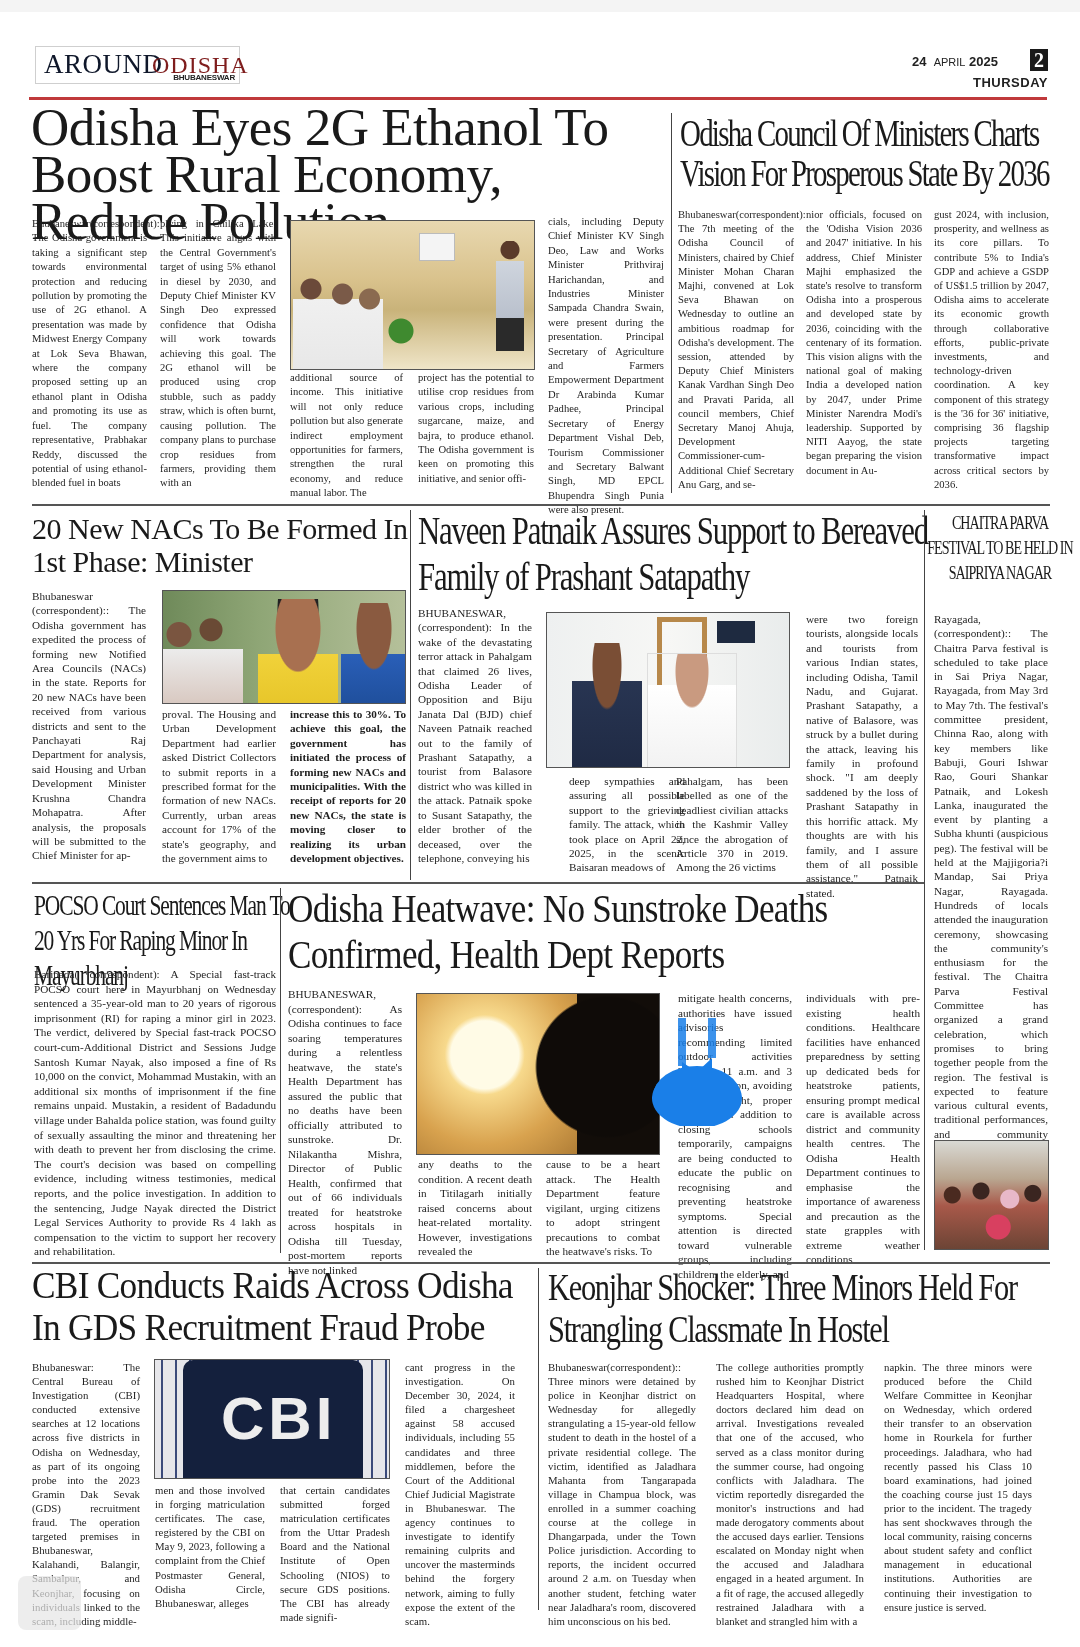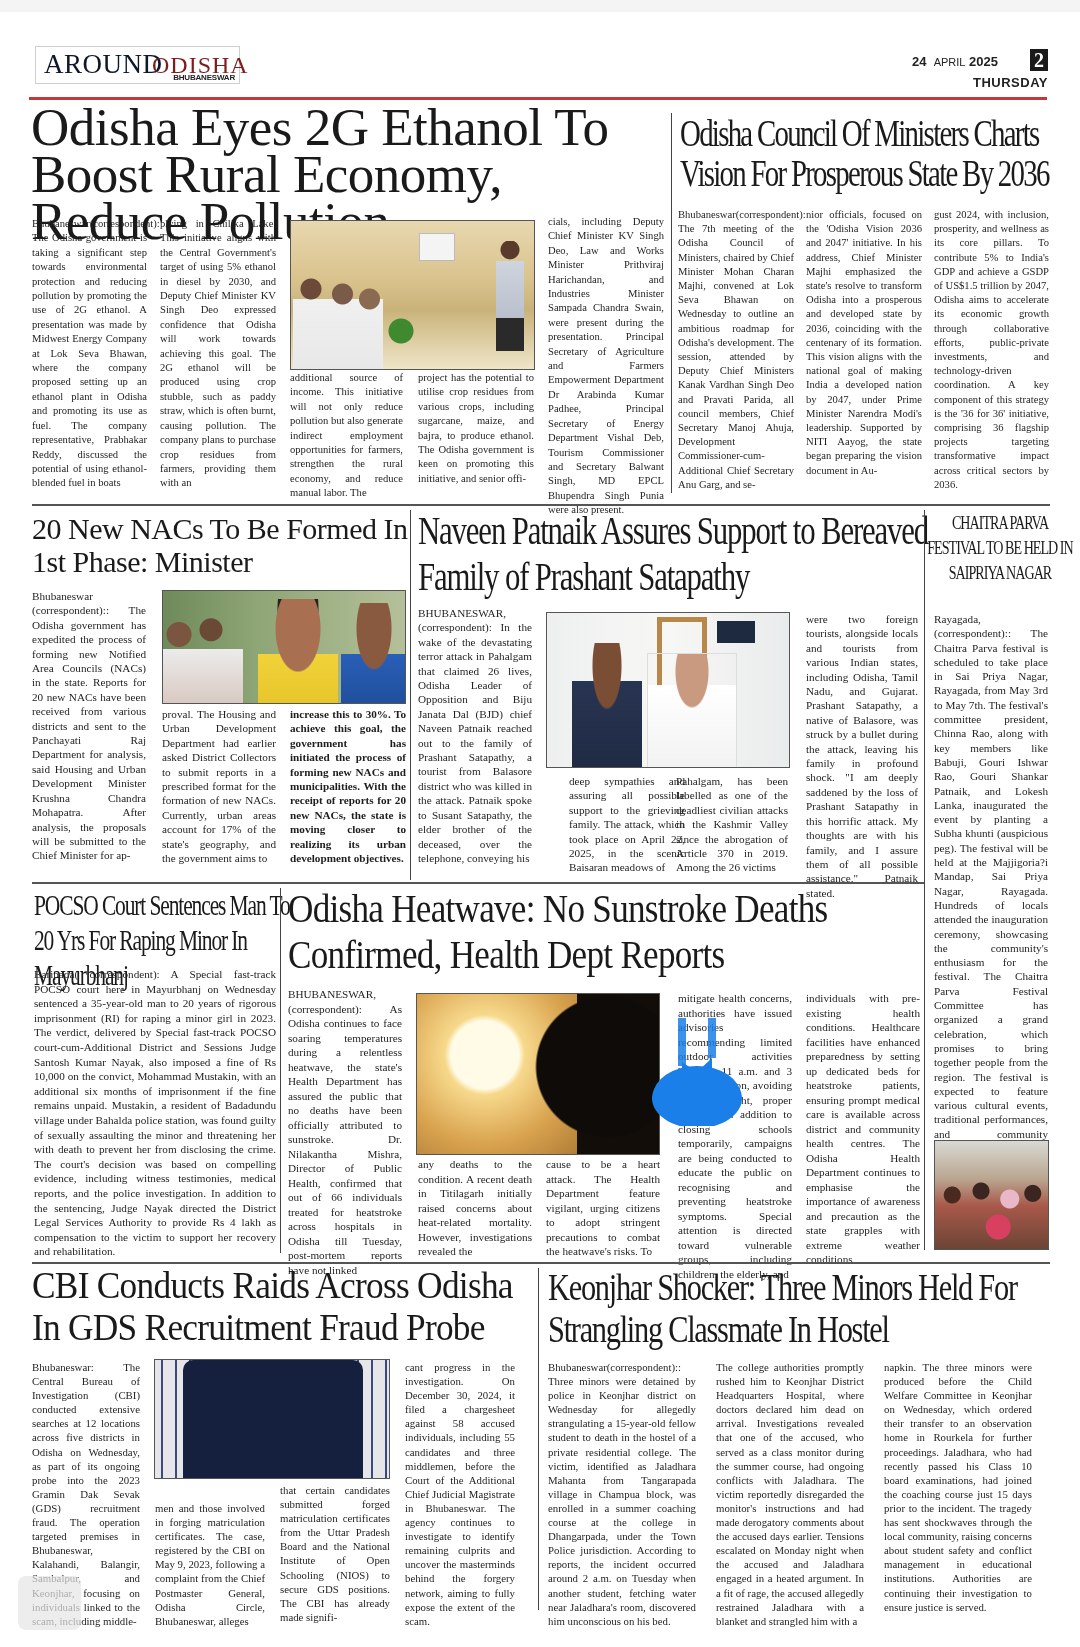--- a/index.html
+++ b/index.html
@@ -138,22 +138,23 @@
 </div>
 
 <div class="rule" style="left:32px; top:1262px; width:1018px;"></div>
 
 <div class="headline" style="left:32px; top:1264px; width:520px; font-size:38px; line-height:42px; letter-spacing:-0.8px; transform:scaleX(0.93); transform-origin:left top;">
   <span>CBI Conducts Raids Across Odisha In GDS Recruitment Fraud Probe</span>
 </div>
 <div class="col" style="left:32px; top:1360px; width:108px; font-size:10.8px; line-height:14.1px;">Bhubaneswar: The Central Bureau of Investigation (CBI) conducted extensive searches at 12 locations across five districts in Odisha on Wednesday, as part of its ongoing probe into the 2023 Gramin Dak Sevak (GDS) recruitment fraud. The operation targeted premises in Bhubaneswar, Kalahandi, Balangir, Sambalpur, and Keonjhar, focusing on individuals linked to the scam, including middle-</div>
 <div class="photo" style="left:154px; top:1359px; width:236px; height:120px; background: repeating-linear-gradient(90deg,#e6e6ea 0 6px,#3b4a7a 6px 8px,#e6e6ea 8px 14px);">
   <div style="position:absolute;left:28px;top:0;width:180px;height:120px;background:#14203d;border-radius:10px 10px 0 0;"></div>
+  <div style="position:absolute;left:66px;top:24px;font-family:'Liberation Sans',sans-serif;font-weight:bold;font-size:60px;color:#ededed;letter-spacing:4px;">CBI</div>
 </div>
-<div class="col" style="left:155px; top:1483px; width:110px; font-size:10.8px; line-height:14.1px;margin-top:18px;">men and those involved in forging matriculation certificates. The case, registered by the CBI on May 9, 2023, following a complaint from the Chief Postmaster General, Odisha Circle, Bhubaneswar, alleges</div>
+<div class="col" style="left:155px; top:1483px; width:110px; font-size:10.8px; line-height:14.1px;">men and those involved in forging matriculation certificates. The case, registered by the CBI on May 9, 2023, following a complaint from the Chief Postmaster General, Odisha Circle, Bhubaneswar, alleges</div>
 <div class="col" style="left:280px; top:1483px; width:110px; font-size:10.8px; line-height:14.1px;">that certain candidates submitted forged matriculation certificates from the Uttar Pradesh Board and the National Institute of Open Schooling (NIOS) to secure GDS positions. The CBI has already made signifi-</div>
 <div class="col" style="left:405px; top:1360px; width:110px; font-size:10.8px; line-height:14.1px;">cant progress in the investigation. On December 30, 2024, it filed a chargesheet against 58 accused individuals, including 55 candidates and three middlemen, before the Court of the Additional Chief Judicial Magistrate in Bhubaneswar. The agency continues to investigate to identify remaining culprits and uncover the masterminds behind the forgery network, aiming to fully expose the extent of the scam.</div>
 
 <div class="vrule" style="left:538px; top:1268px; height:342px;"></div>
 
 <div class="headline" style="left:548px; top:1266px; width:640px; font-size:38px; line-height:42px; letter-spacing:-1.6px; transform:scaleX(0.8); transform-origin:left top;">
   <span>Keonjhar Shocker: Three Minors Held For Strangling Classmate In Hostel</span>
 </div>
 <div class="col" style="left:548px; top:1360px; width:148px; font-size:10.8px; line-height:14.1px;">Bhubaneswar(correspondent):: Three minors were detained by police in Keonjhar district on Wednesday for allegedly strangulating a 15-year-old fellow student to death in the hostel of a private residential college. The victim, identified as Jaladhara Mahanta from Tangarapada village in Champua block, was enrolled in a summer coaching course at the college in Dhangarpada, under the Town Police jurisdiction. According to reports, the incident occurred around 2 a.m. on Tuesday when another student, fetching water near Jaladhara's room, discovered him unconscious on his bed.</div>
 <div class="col" style="left:716px; top:1360px; width:148px; font-size:10.8px; line-height:14.1px;">The college authorities promptly rushed him to Keonjhar District Headquarters Hospital, where doctors declared him dead on arrival. Investigations revealed that one of the accused, who served as a class monitor during the summer course, had ongoing conflicts with Jaladhara. The victim reportedly disregarded the monitor's instructions and had made derogatory comments about the accused days earlier. Tensions escalated on Monday night when the accused and Jaladhara engaged in a heated argument. In a fit of rage, the accused allegedly restrained Jaladhara with a blanket and strangled him with a</div>

